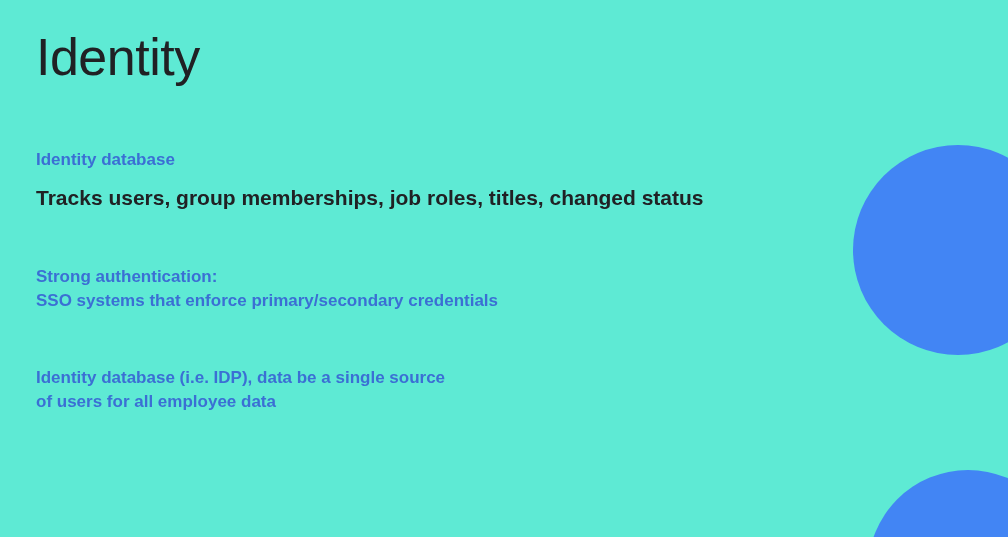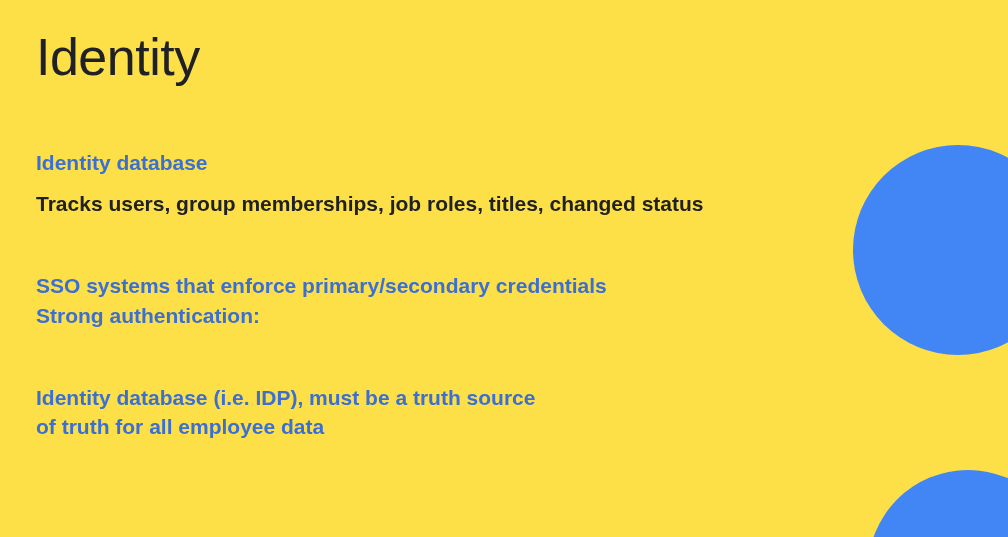--- a/index.html
+++ b/index.html
@@ -10,21 +10,21 @@
     width: 1008px;
     height: 537px;
     background: #ffffff;
     font-family: "Liberation Sans", sans-serif;
     overflow: hidden;
   }
   .slide {
     position: relative;
     width: 1008px;
     height: 537px;
-    background: #fde047;
+    background: #5eead4;
     overflow: hidden;
   }
   
   .circle {
     position: absolute;
     border-radius: 50%;
     background: #4285f4;
   }
   .circle-top {
     width: 210px;
@@ -54,21 +54,21 @@
   .block {
     margin-top: 0;
   }
   .block-1 { margin-top: 60px; }
   .block-2 { margin-top: 52px; }
   .block-3 { margin-top: 52px; }
 
   .heading {
     color: #3b6fd4;
     font-weight: bold;
-    font-size: 21px;
+    font-size: 17px;
     line-height: 1.42;
     margin: 0;
   }
   .heading .line { display: block; }
   .body-text {
     color: #202124;
     font-size: 21px;
     line-height: 1.45;
     margin: 11px 0 0 0;
     font-weight: 700;
@@ -88,26 +88,26 @@
 
     <div class="block block-1">
       <p class="heading">
         <span class="line">Identity database</span>
       </p>
       <p class="body-text">Tracks users, group memberships, job roles, titles, changed status</p>
     </div>
 
     <div class="block block-2">
       <p class="heading">
+        <span class="line">Strong authentication:</span>
         <span class="line">SSO systems that enforce primary/secondary credentials</span>
-        <span class="line">Strong authentication:</span>
       </p>
     </div>
 
     <div class="block block-3">
       <p class="heading">
-        <span class="line">Identity database (i.e. IDP), must be a truth source</span>
-        <span class="line">of truth for all employee data</span>
+        <span class="line">Identity database (i.e. IDP), data be a single source</span>
+        <span class="line">of users for all employee data</span>
       </p>
     </div>
 
   </div>
 </div>
 
 </body></html>

